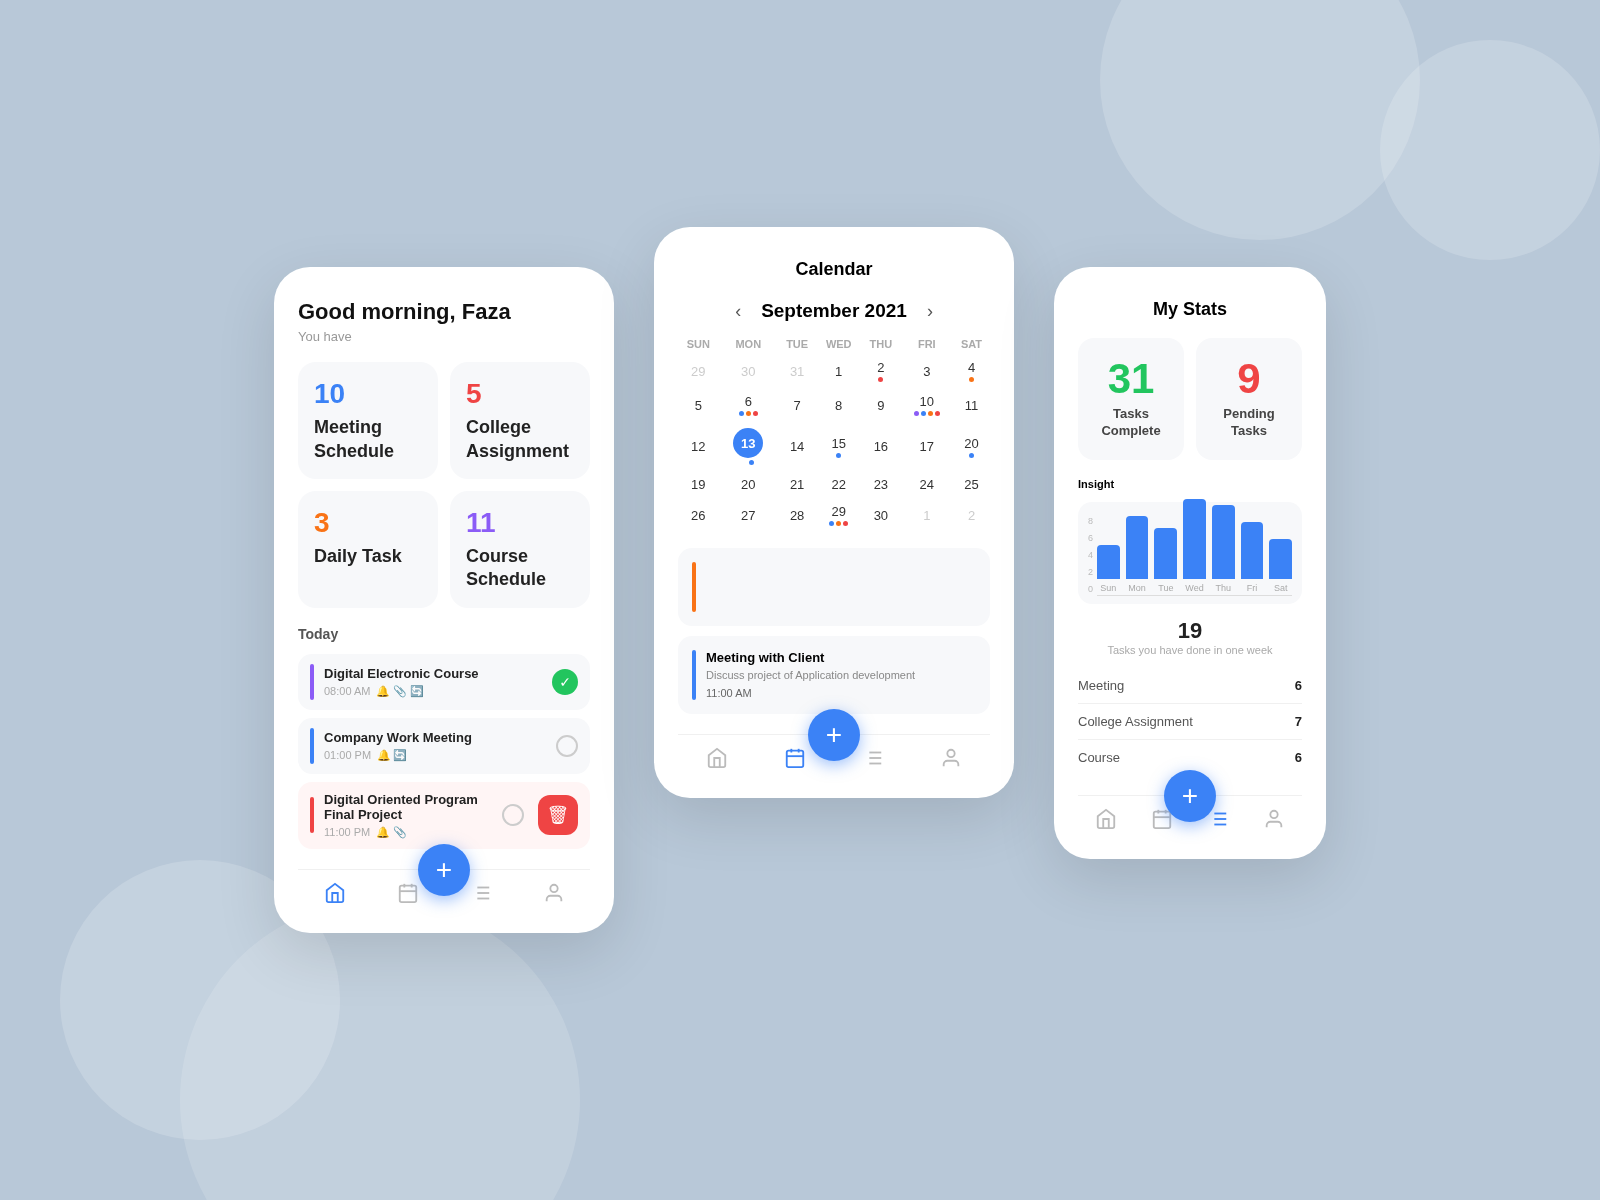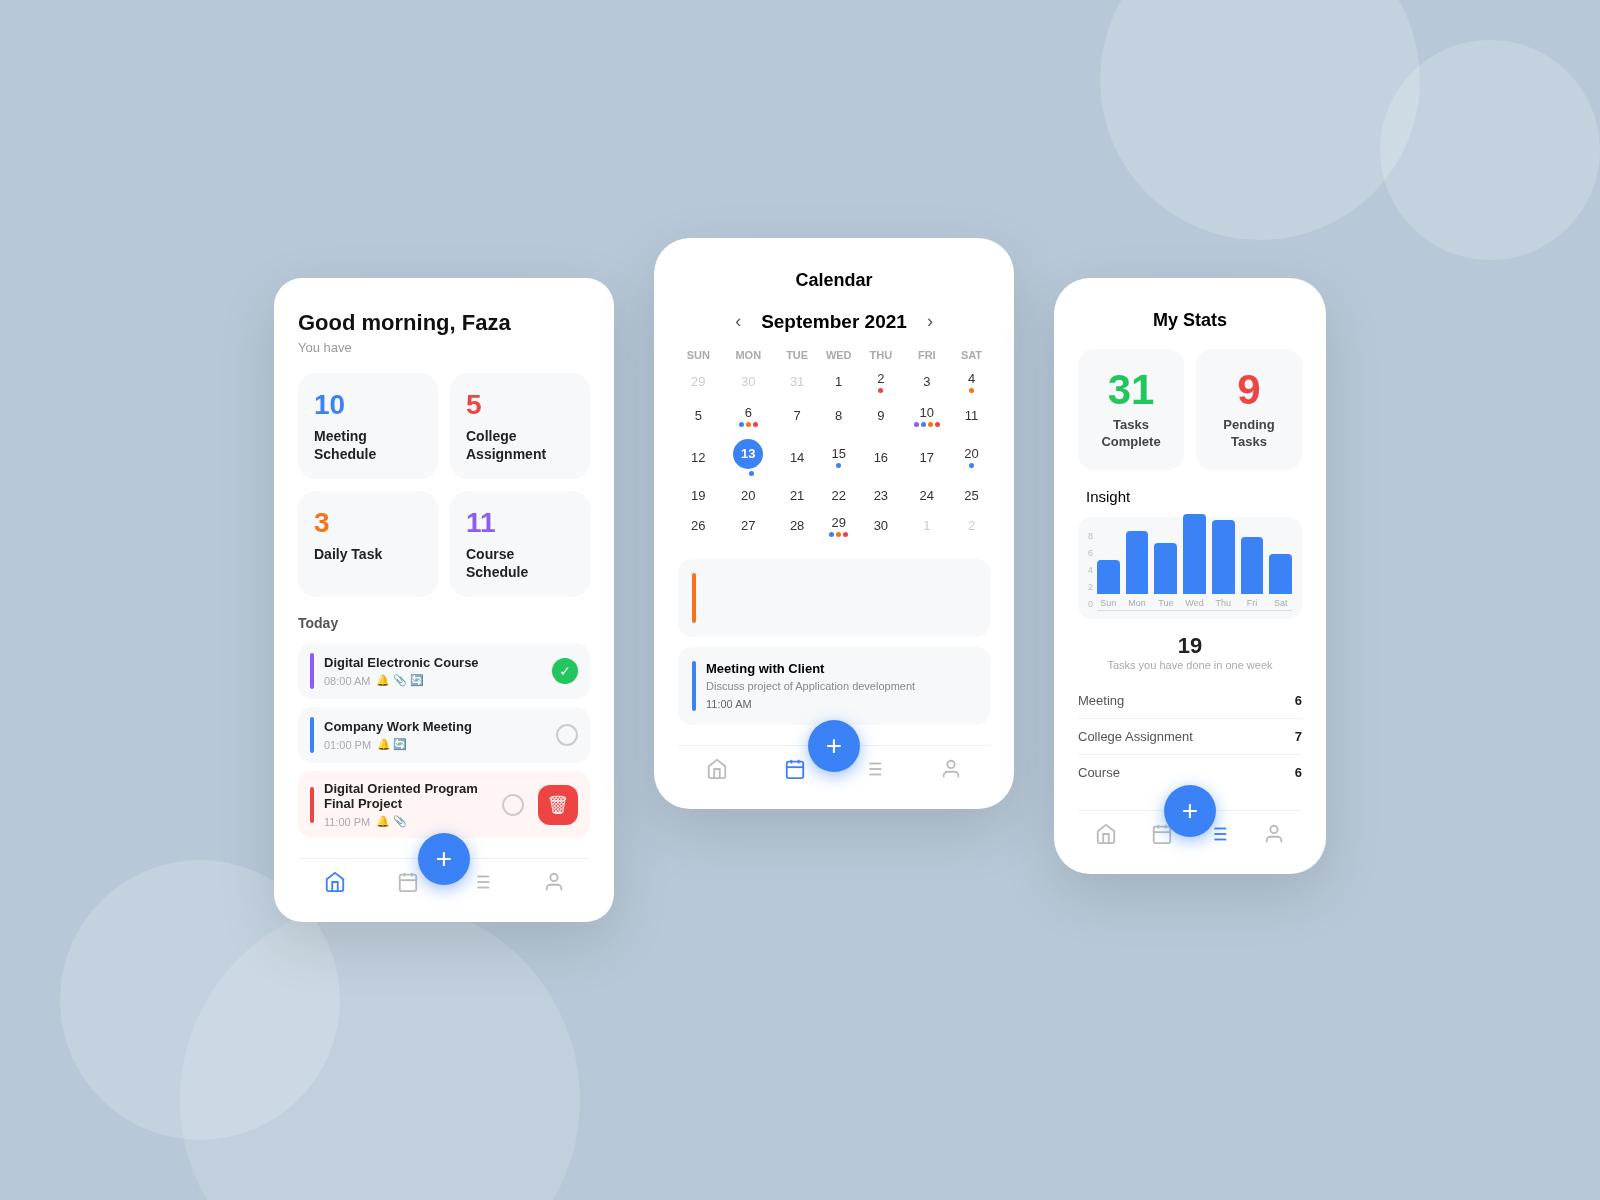--- a/index.html
+++ b/index.html
@@ -38,21 +38,21 @@
     .phone-card {
       background: #fff;
       border-radius: 36px;
       padding: 32px 24px 24px;
       box-shadow: 0 20px 60px rgba(0,0,0,0.12);
       width: 320px;
       position: relative;
     }
 
     
-    .left-card { width: 340px; border-radius: 28px; }
+    .left-card { width: 340px; }
 
     .greeting h2 {
       font-size: 22px;
       font-weight: 700;
       color: #111;
       margin-bottom: 4px;
     }
     .greeting p {
       font-size: 13px;
       color: #999;
@@ -70,21 +70,21 @@
       background: #f7f8fa;
       border-radius: 18px;
       padding: 16px;
     }
     .stat-num {
       font-size: 28px;
       font-weight: 700;
       margin-bottom: 6px;
     }
     .stat-label {
-      font-size: 14px;
+      font-size: 18px;
       font-weight: 600;
       color: #222;
       line-height: 1.3;
     }
 
     .today-label {
       font-size: 14px;
       font-weight: 600;
       color: #555;
       margin-bottom: 12px;
@@ -227,21 +227,21 @@
 
     .stats-box {
       background: #f7f8fa;
       border-radius: 16px;
       padding: 20px 16px;
       text-align: center;
     }
     .stats-big-num { font-size: 42px; font-weight: 800; line-height: 1; margin-bottom: 6px; }
     .stats-box-label { font-size: 13px; font-weight: 600; color: #444; line-height: 1.3; }
 
-    .insight-title { font-size: 15px; font-weight: 400; margin-bottom: 12px; margin-left: 8px; }
+    .insight-title { font-size: 11px; font-weight: 700; margin-bottom: 12px; }
 
     .chart-area {
       background: #f7f8fa;
       border-radius: 14px;
       padding: 14px 10px 8px;
       margin-bottom: 14px;
     }
 
     .chart-bars {
       display: flex;

